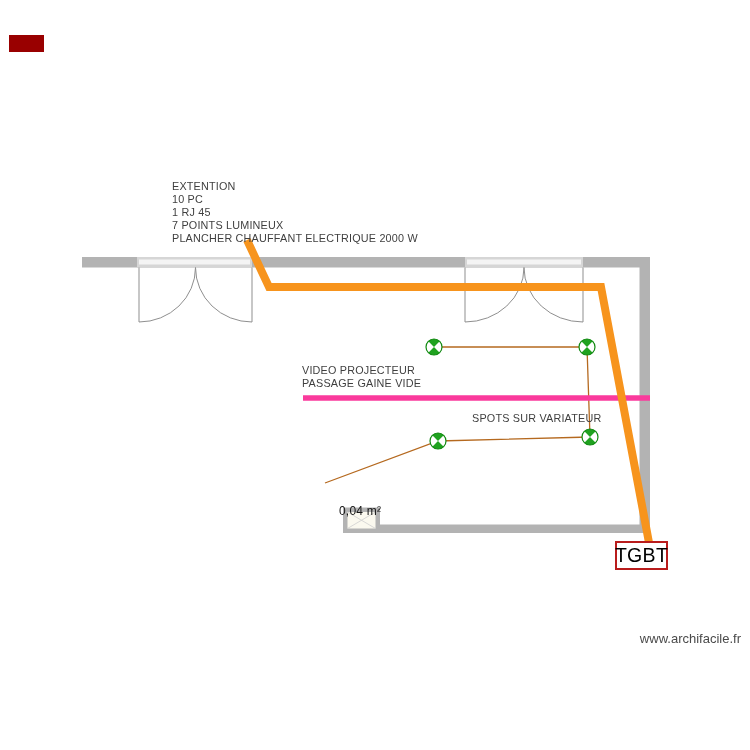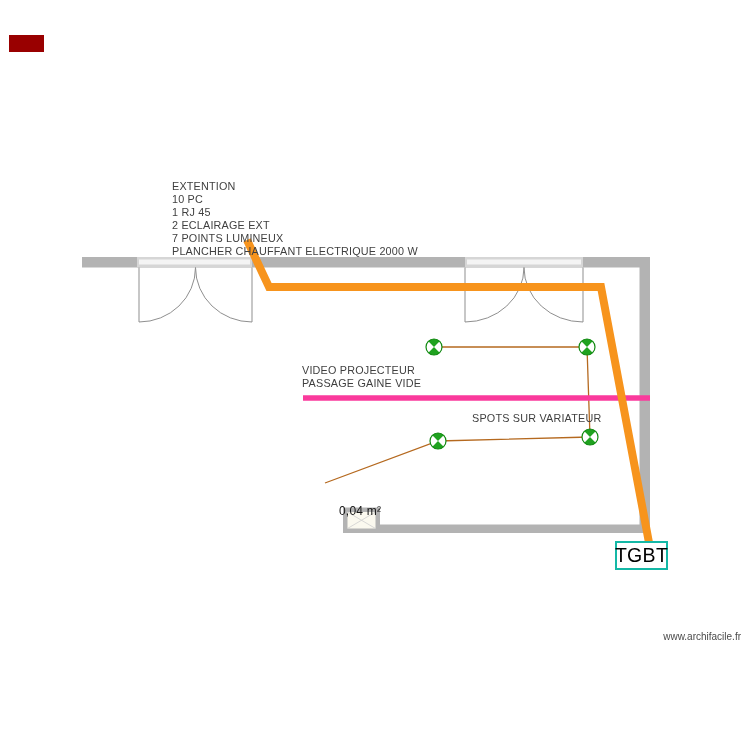--- a/index.html
+++ b/index.html
@@ -5,23 +5,23 @@
   html,body{margin:0;padding:0;}
   body{width:750px;height:750px;background:#ffffff;font-family:"Liberation Sans","DejaVu Sans",sans-serif;}
   .canvas{position:relative;width:750px;height:750px;background:#ffffff;overflow:hidden;}
   .canvas svg{position:absolute;left:0;top:0;}
   .note{position:absolute;color:#3f3f3f;font-size:10.8px;line-height:12.9px;letter-spacing:.2px;white-space:nowrap;margin-left:24px;}
   .note div{white-space:nowrap;}
   .extension-note{left:148px;top:180px;}
   .video-note{left:278px;top:364px;}
   .spots-note{left:448px;top:412px;}
   .area-label{position:absolute;left:339px;top:504px;font-size:12px;color:#161616;letter-spacing:.2px;white-space:nowrap;}
-  .tgbt-box{position:absolute;left:615px;top:541px;width:49px;height:25px;background:#ffffff;border:2px solid #14b8a6;
+  .tgbt-box{position:absolute;left:615px;top:541px;width:49px;height:25px;background:#ffffff;border:2px solid #b91c1c;
             display:flex;align-items:center;justify-content:center;font-size:19.5px;color:#000000;letter-spacing:.3px;}
-  .watermark{position:absolute;right:9px;top:631px;font-size:10px;color:#4a4a4a;white-space:nowrap;}
+  .watermark{position:absolute;right:9px;top:631px;font-size:13px;color:#4a4a4a;white-space:nowrap;}
   .red-marker{position:absolute;left:9px;top:35px;width:35px;height:17px;background:#990000;}
 </style>
 </head>
 <body>
 
 <div class="canvas">
 
   <svg width="750" height="750" viewBox="0 0 750 750">
     <defs>
       <g id="spot-def">
@@ -74,21 +74,20 @@
 
     <polyline points="247,240 269,287 601,287 650,548" fill="none" stroke="#f7941d" stroke-width="8" stroke-linejoin="miter"></polyline>
   </svg>
 
   <div class="red-marker"></div>
 
   <div class="note extension-note">
     <div>EXTENTION</div>
     <div>10 PC</div>
     <div>1 RJ 45</div>
-    <div>2 ECLAIRAGE EXT</div>
     <div>7 POINTS LUMINEUX</div>
     <div>PLANCHER CHAUFFANT ELECTRIQUE 2000 W</div>
   </div>
 
   <div class="note video-note">
     <div>VIDEO PROJECTEUR</div>
     <div>PASSAGE GAINE VIDE</div>
   </div>
 
   <div class="note spots-note">SPOTS SUR VARIATEUR</div>

